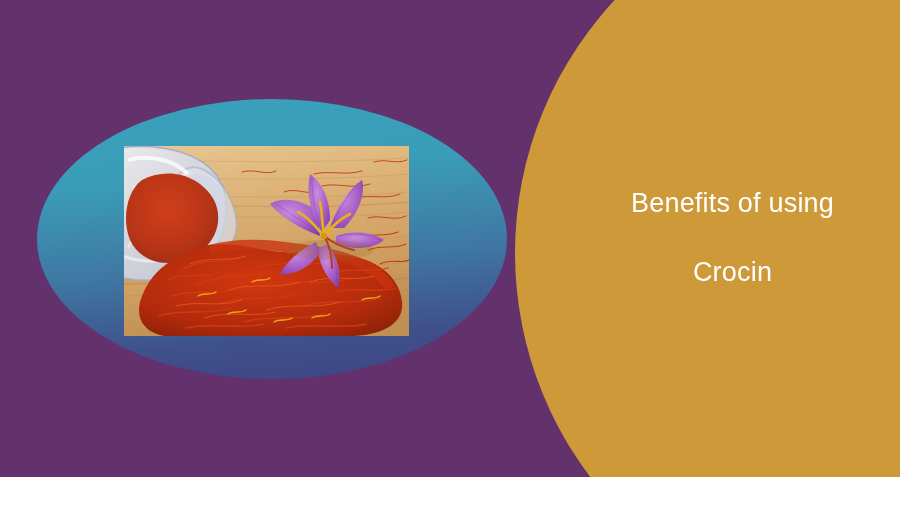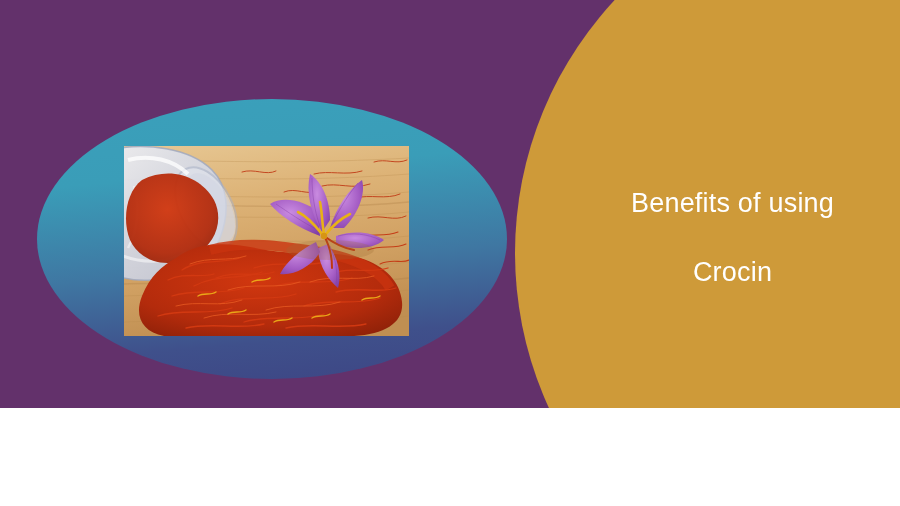--- a/index.html
+++ b/index.html
@@ -3,21 +3,21 @@
 <meta charset="utf-8">
 <style>
   * { margin:0; padding:0; box-sizing:border-box; }
   html, body {
     width:900px; height:506px;
     overflow:hidden;
     font-family:"Liberation Sans", sans-serif;
   }
   #slide {
     position:relative;
-    width:900px; height:408px;
+    width:900px; height:477px;
     background:#63316B;
     overflow:hidden;
   }
 
   
   .gold-shape {
     position:absolute;
     left:515px;
     top:-118px;
     width:742px;

